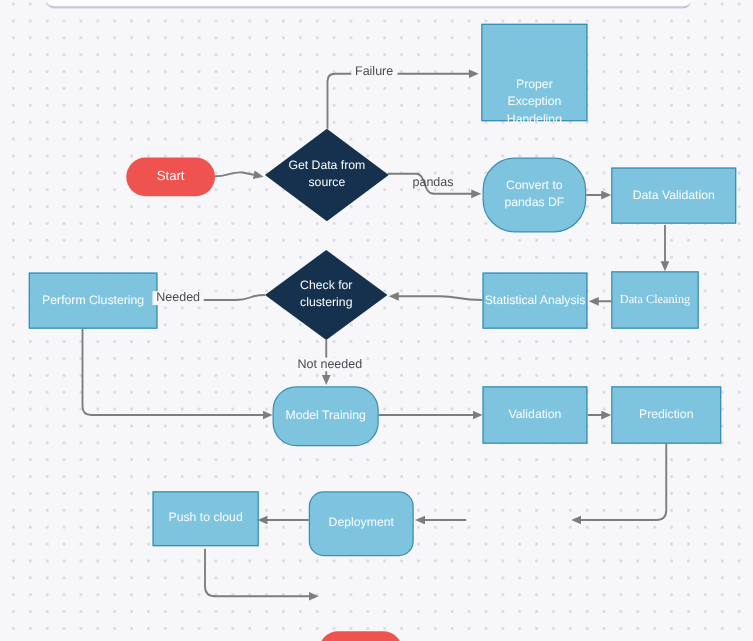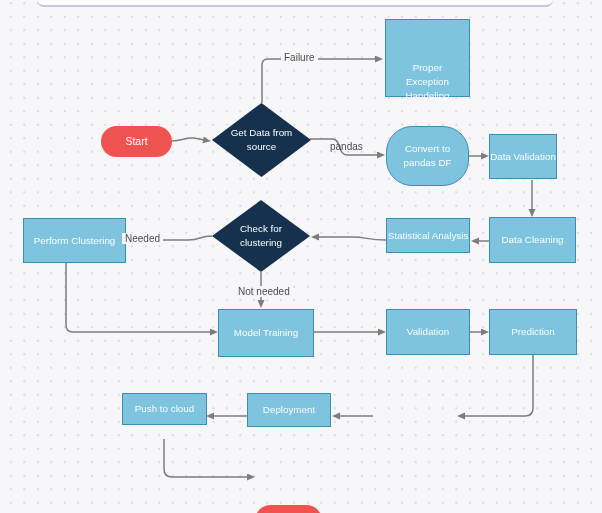--- a/index.html
+++ b/index.html
@@ -93,61 +93,61 @@
   </div>
 
   <div class="node process" style="left:385px;top:19px;width:85px;height:78px;">
     <span style="width:56px;margin-top:48px;">Proper Exception Handeling</span>
   </div>
 
   <div class="node process" style="left:386px;top:126px;width:83px;height:60px;border-radius:26px;">
     <span style="width:52px;">Convert to pandas DF</span>
   </div>
 
-  <div class="node process one-line" style="left:489px;top:134px;width:68px;height:45px;">
+  <div class="node process one-line" style="left:489px;top:134px;width:100px;height:45px;">
     <span>Data Validation</span>
   </div>
 
-  <div class="node process one-line" style="left:489px;top:217px;width:87px;height:46px;">
+  <div class="node process one-line" style="left:489px;top:217px;width:70px;height:46px;font-family:Liberation Serif, serif;">
     <span>Data Cleaning</span>
   </div>
 
-  <div class="node process one-line" style="left:386px;top:218px;width:84px;height:35px;">
+  <div class="node process one-line" style="left:386px;top:218px;width:84px;height:45px;">
     <span>Statistical Analysis</span>
   </div>
 
   <div class="node decision" style="left:212px;top:200px;width:98px;height:72px;">
     <svg class="dshape" width="98" height="72" viewBox="0 0 98 72">
       <polygon points="49,0 98,36 49,72 0,36" fill="#15314d"></polygon>
     </svg>
     <span class="dlabel" style="width:58px;">Check for clustering</span>
   </div>
 
   <div class="node process one-line" style="left:23px;top:218px;width:103px;height:45px;">
     <span>Perform Clustering</span>
   </div>
 
-  <div class="node process one-line" style="left:218px;top:309px;width:96px;height:48px;">
+  <div class="node process one-line" style="left:218px;top:309px;width:85px;height:48px;border-radius:19px;">
     <span>Model Training</span>
   </div>
 
   <div class="node process one-line" style="left:386px;top:309px;width:84px;height:46px;">
     <span>Validation</span>
   </div>
 
   <div class="node process one-line" style="left:489px;top:309px;width:88px;height:46px;">
     <span>Prediction</span>
   </div>
 
 
-  <div class="node process one-line" style="left:247px;top:393px;width:84px;height:34px;">
+  <div class="node process one-line" style="left:247px;top:393px;width:84px;height:52px;border-radius:12px;">
     <span>Deployment</span>
   </div>
 
-  <div class="node process one-line" style="left:122px;top:393px;width:85px;height:32px;">
+  <div class="node process one-line" style="left:122px;top:393px;width:85px;height:44px;">
     <span>Push to cloud</span>
   </div>
 
   <div class="node terminator" style="left:255px;top:461px;width:67px;height:31px;margin-top:44px;">
     <span>END</span>
   </div>
 
 </div>
 
 </body></html>

